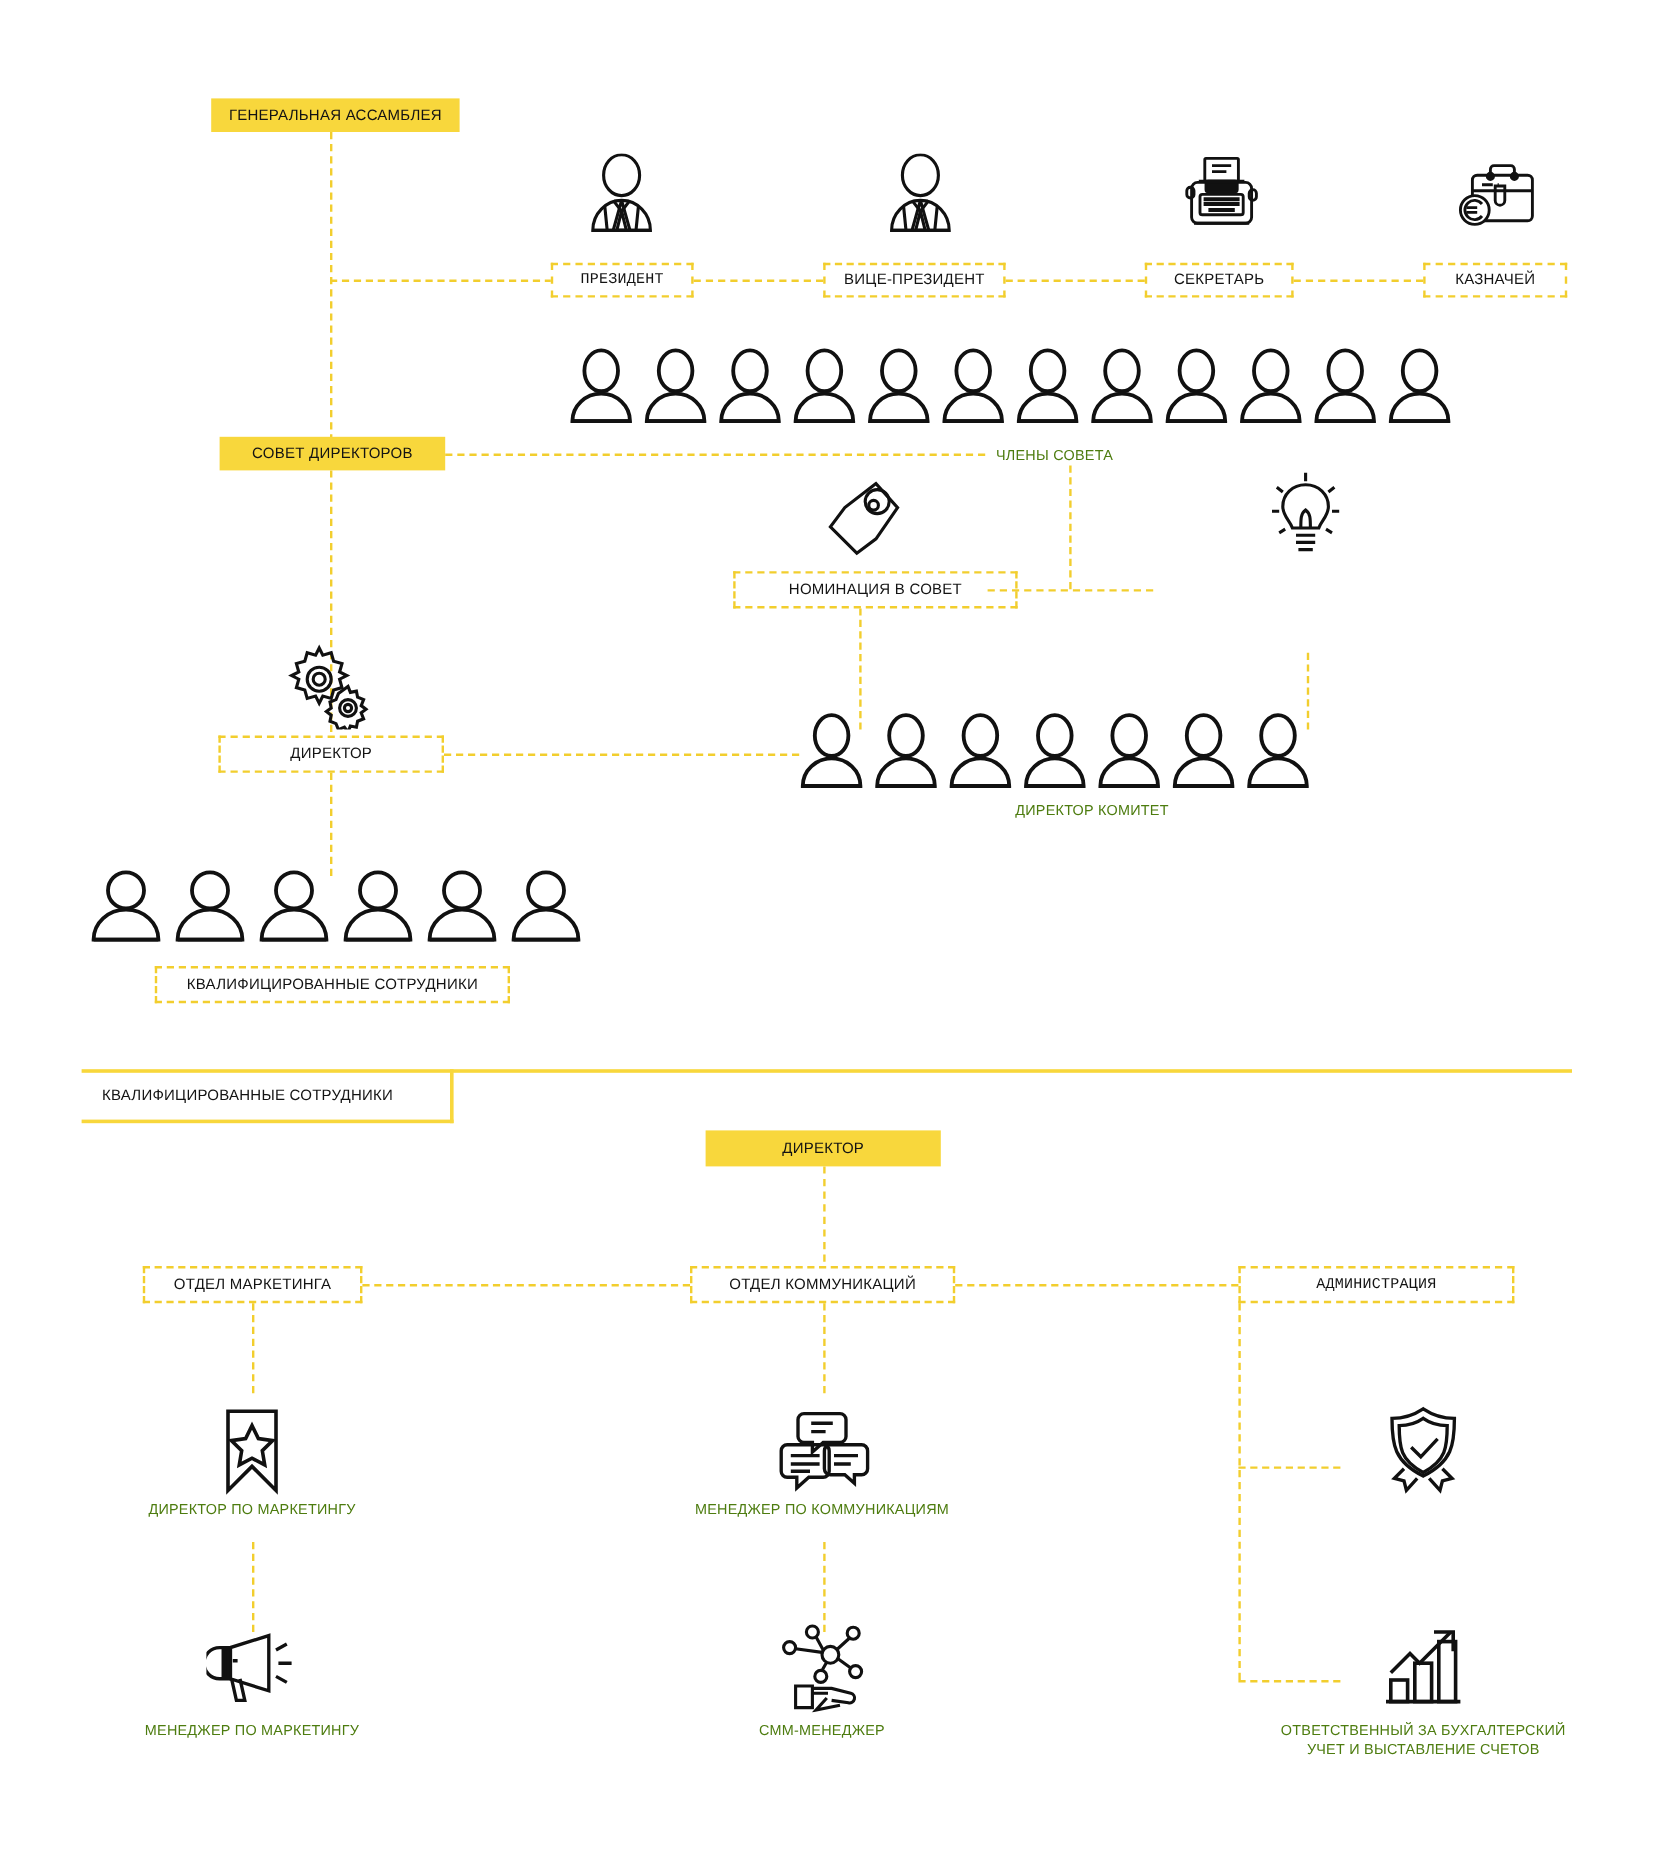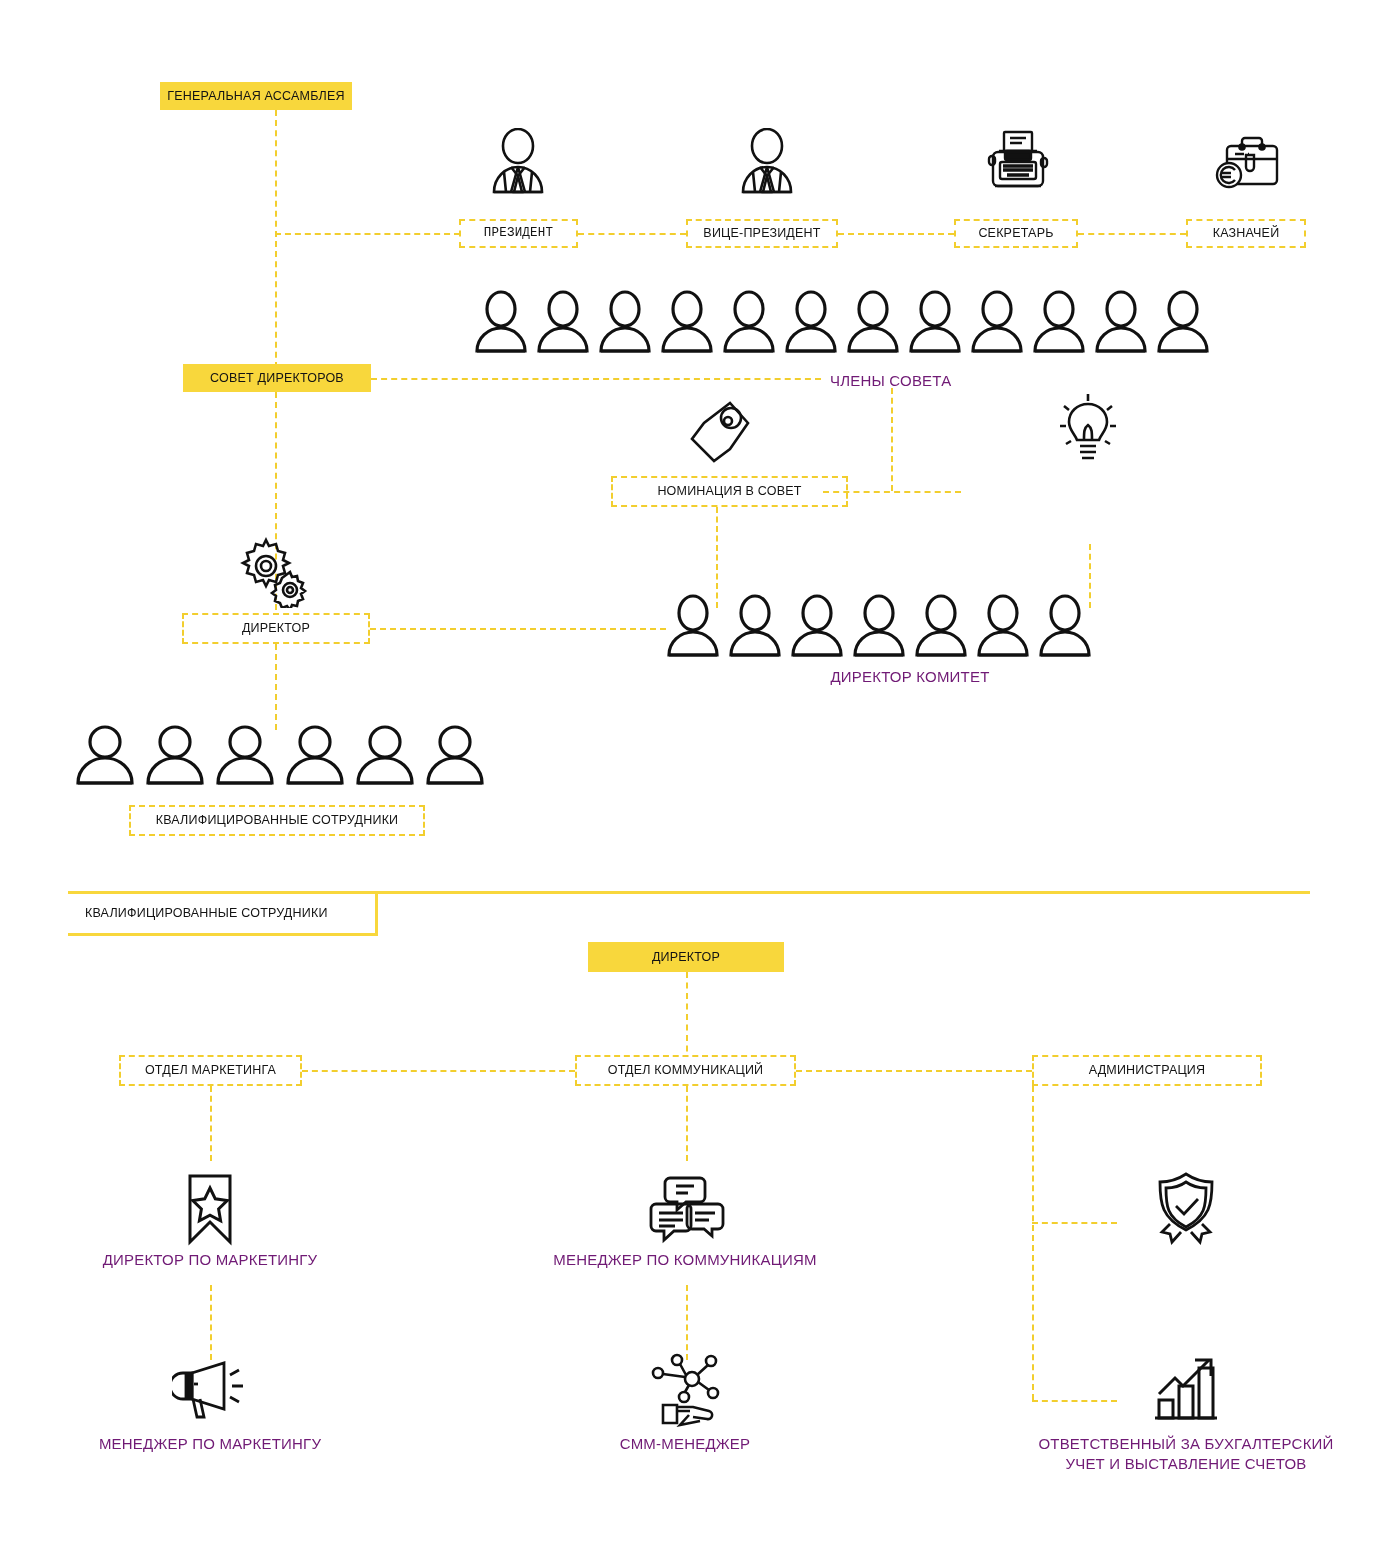--- a/index.html
+++ b/index.html
@@ -40,23 +40,23 @@
     justify-content:center;
     font-size:12.5px;
     letter-spacing:.2px;
     color:#131313;
     text-align:center;
     line-height:1.35;
     padding:3px 6px;
   }
   
   .plain-label{
-    font-size:15px;
+    font-size:12px;
     letter-spacing:.2px;
-    color:#701a75;
+    color:#4d7c0f;
     text-align:center;
     line-height:1.35;
     white-space:pre-line;
   }
   
   .h-line{
     border-top:2px dashed #F2CE2E;
     height:0;
   }
   .v-line{
@@ -78,21 +78,21 @@
   .people-row{display:flex;align-items:flex-end;}
   .person{flex:0 0 auto;}
   .icon-wrap{display:flex;align-items:center;justify-content:center;}
   svg{display:block;}
 </style>
 </head>
 <body>
 
 <div id="root">
 
-  <div class="abs solid-box" style="left:160px;top:82px;width:192px;height:28px;">
+  <div class="abs solid-box" style="left:176px;top:82px;width:207px;height:28px;">
     <span>ГЕНЕРАЛЬНАЯ АССАМБЛЕЯ</span>
   </div>
 
   <div class="abs v-line" style="left:275px;top:110px;height:268px;"></div>
 
   <div class="abs h-line" style="left:275px;top:233px;width:185px;"></div>
 
   <div class="abs icon-wrap" style="left:478px;top:126px;width:80px;height:72px;">
     <svg width="62" height="68" viewBox="0 0 62 68" fill="none" stroke="#111" stroke-width="2.6">
       <ellipse cx="31" cy="18" rx="15" ry="17"></ellipse>
@@ -418,21 +418,21 @@
   </div>
 
   <div class="abs v-line" style="left:686px;top:972px;height:90px;"></div>
 
   <div class="abs dash-box" style="left:119px;top:1055px;width:183px;height:31px;">
     <span>ОТДЕЛ МАРКЕТИНГА</span>
   </div>
   <div class="abs dash-box" style="left:575px;top:1055px;width:221px;height:31px;">
     <span>ОТДЕЛ КОММУНИКАЦИЙ</span>
   </div>
-  <div class="abs dash-box" style="left:1032px;top:1055px;width:230px;height:31px;">
+  <div class="abs dash-box" style="left:1032px;top:1055px;width:230px;height:31px;font-family:Liberation Mono, monospace;">
     <span>АДМИНИСТРАЦИЯ</span>
   </div>
 
   <div class="abs h-line" style="left:302px;top:1070px;width:273px;"></div>
   <div class="abs h-line" style="left:796px;top:1070px;width:236px;"></div>
 
   <div class="abs v-line" style="left:210px;top:1086px;height:75px;"></div>
   <div class="abs v-line" style="left:210px;top:1285px;height:75px;"></div>
 
   <div class="abs v-line" style="left:686px;top:1086px;height:75px;"></div>

